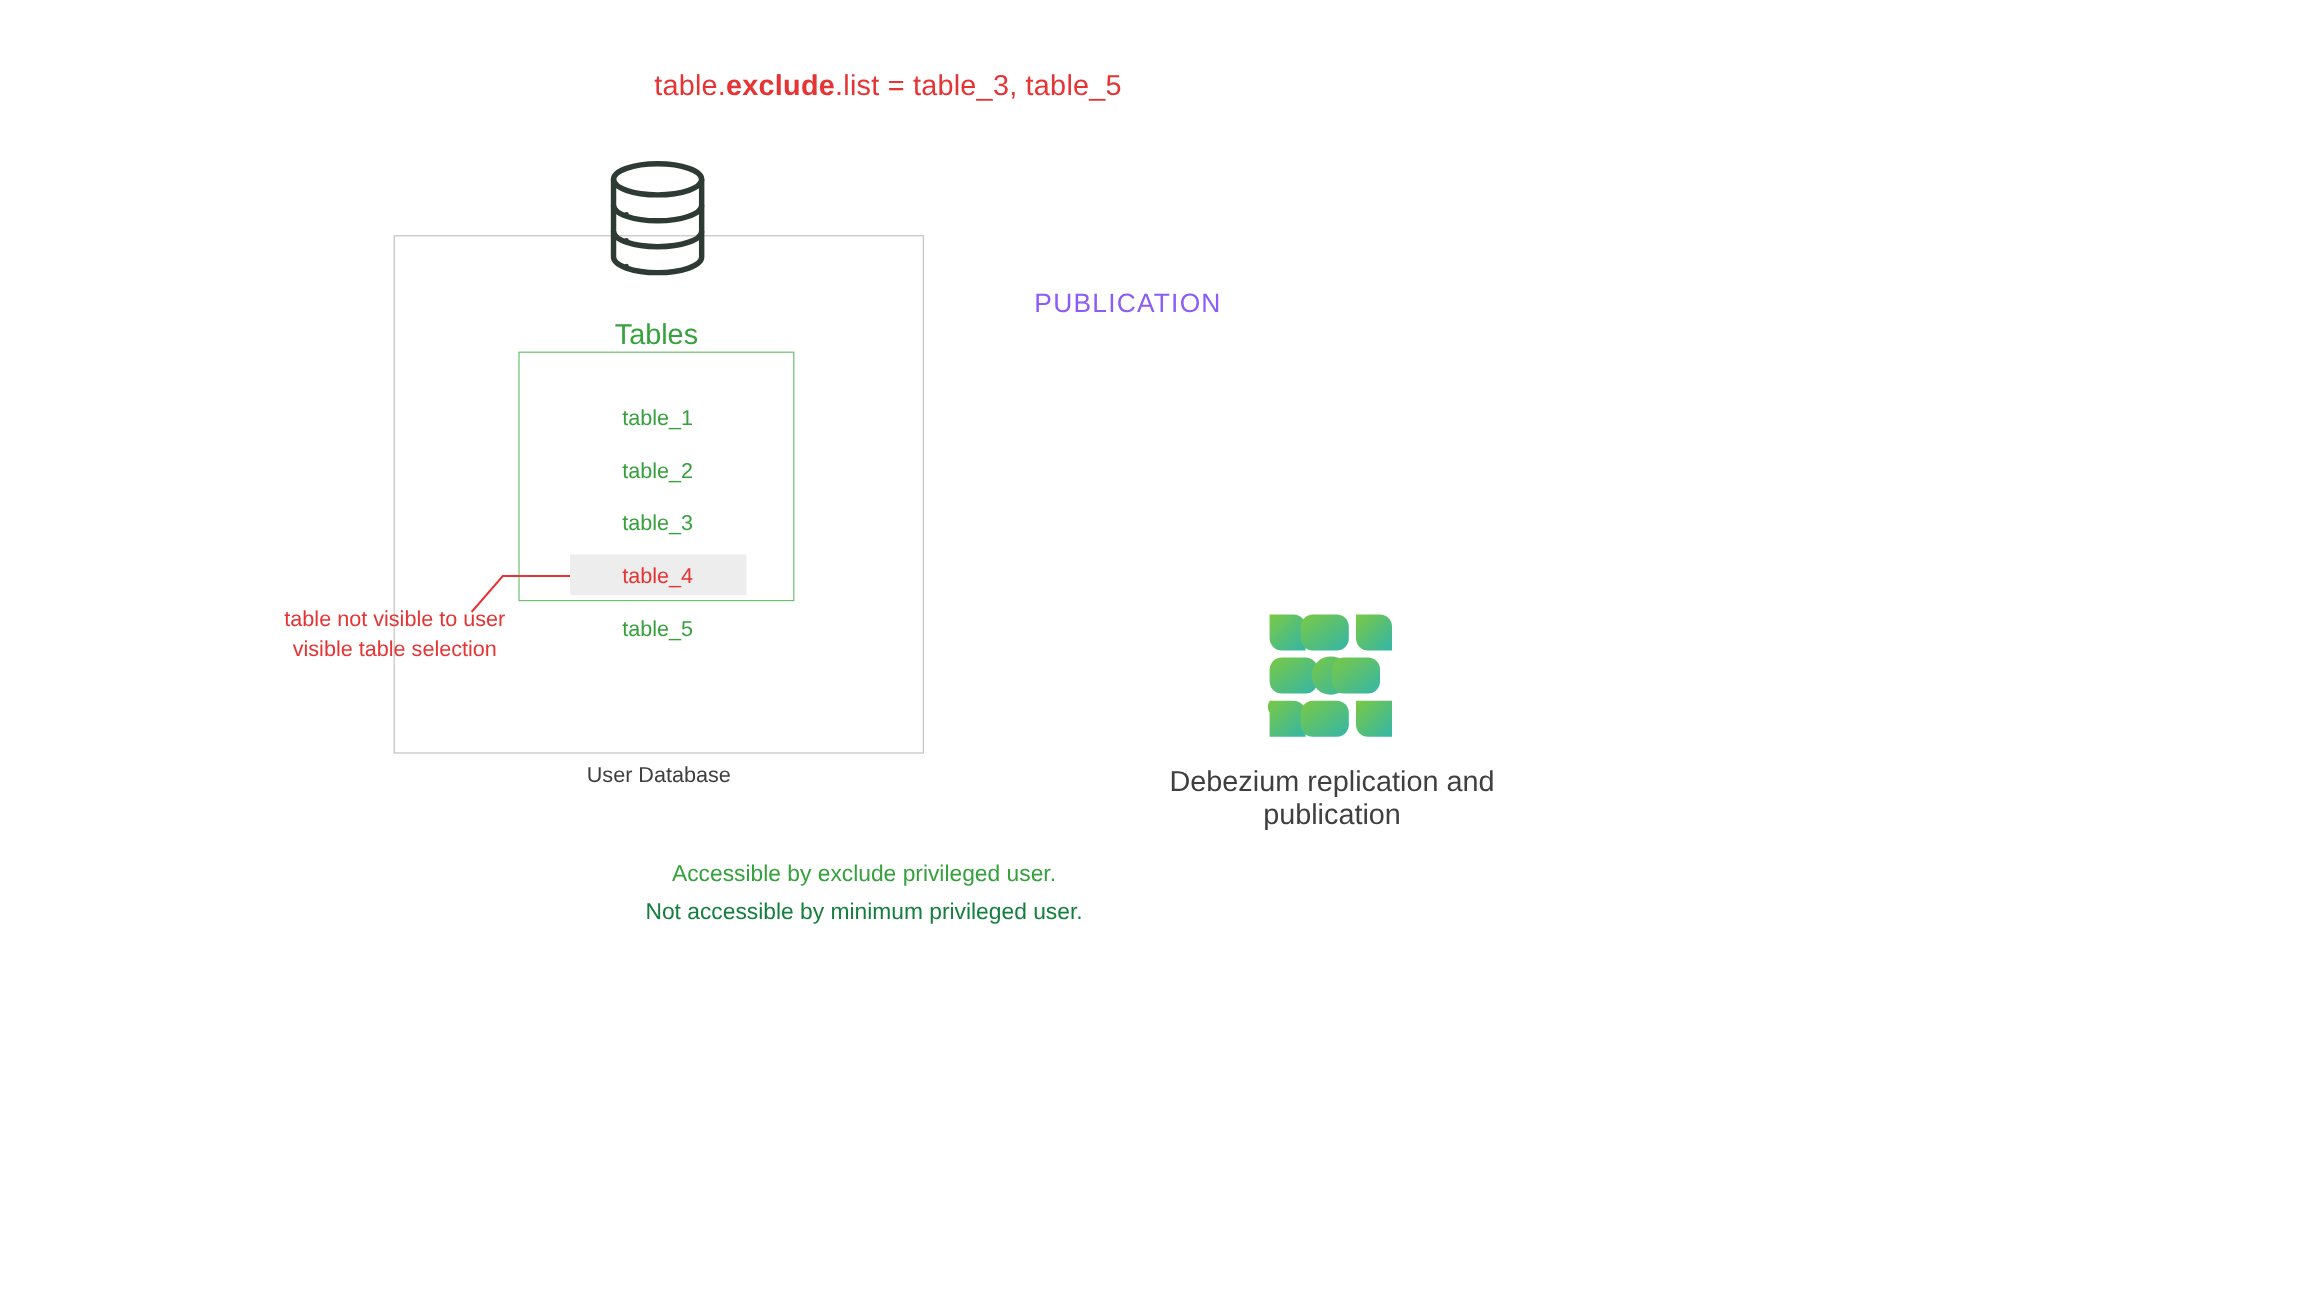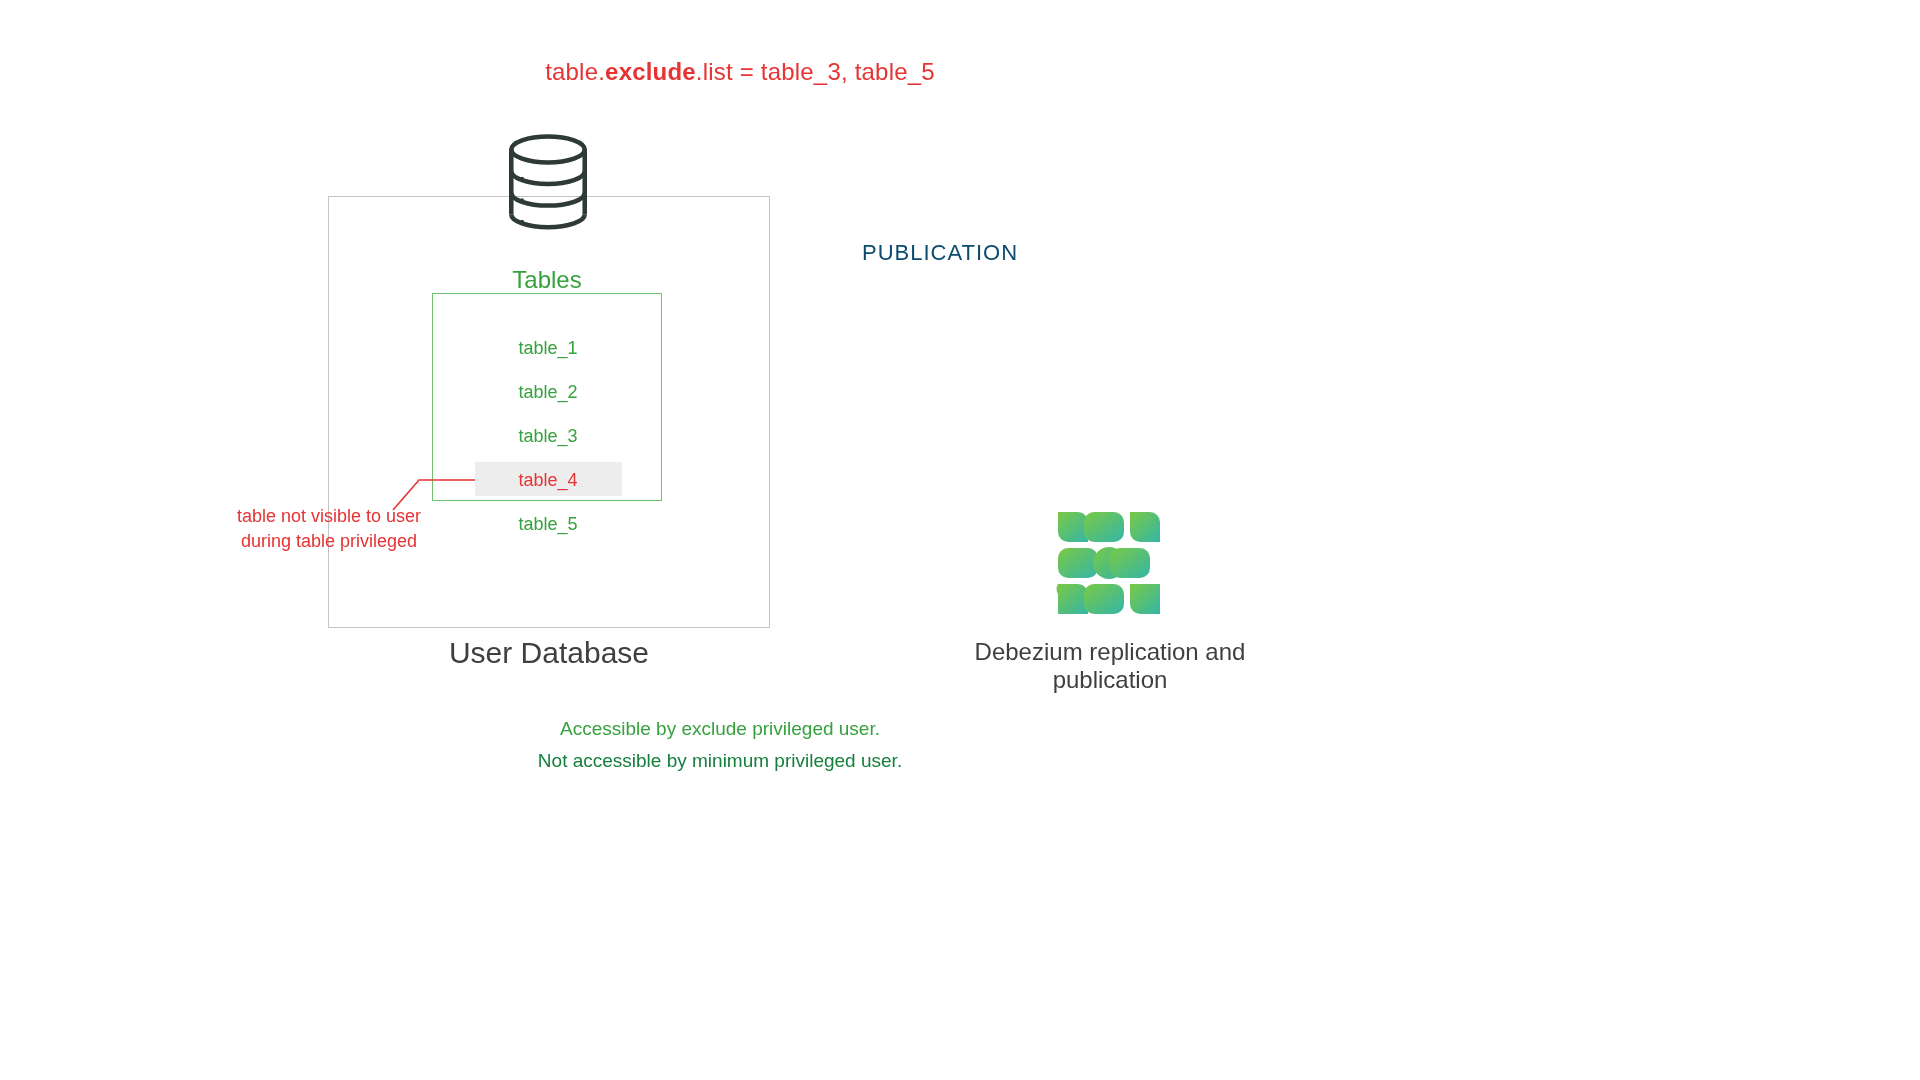--- a/index.html
+++ b/index.html
@@ -3,37 +3,37 @@
 <meta charset="utf-8">
 <style>
   * { box-sizing: border-box; margin: 0; padding: 0; }
   html, body { width: 1440px; height: 810px; font-family: "Helvetica Neue", Arial, sans-serif; background: #ffffff; color: #333; }
   .stage { position: relative; width: 1440px; height: 810px; }
 
   .config-line { position: absolute; left: 0; right: 0; top: 58px; text-align: center; font-size: 24px; color: #e63333; letter-spacing: 0.2px; padding-left: 40px; }
   .config-line .bold { font-weight: 700; }
 
   .db-box { position: absolute; left: 328px; top: 196px; width: 442px; height: 432px; border: 1px solid #c3c3c3; background: #ffffff; }
-  .db-label { position: absolute; left: 328px; top: 636px; width: 442px; text-align: center; font-size: 30px; color: #3f3f3f; }
+  .db-label { position: absolute; left: 328px; top: 636px; width: 442px; text-align: center; font-size: 18px; color: #3f3f3f; }
 
   .db-icon { position: absolute; left: 494px; top: 130px; width: 108px; height: 108px; }
 
   .tables-title { position: absolute; left: 432px; top: 266px; width: 230px; text-align: center; color: #36a13d; font-size: 24px; }
 
   .tables-box { position: absolute; left: 432px; top: 293px; width: 230px; height: 208px; border: 1px solid #6cc070; }
   .tbl { position: absolute; left: 0; width: 230px; text-align: center; font-size: 18px; }
   .tbl.green { color: #36a13d; }
   .tbl.red { color: #e63333; }
   .tbl-shade { position: absolute; left: 475px; top: 462px; width: 147px; height: 34px; background: #ededed; }
 
   .callout { position: absolute; left: 224px; top: 504px; width: 210px; text-align: center; font-size: 18px; color: #e63333; line-height: 1.4; }
   .callout-line { position: absolute; left: 389px; top: 474px; width: 86px; height: 40px; }
 
   .pub-box { position: absolute; left: 770px; top: 208px; width: 340px; height: 398px; border: 1px solid #c3c3c3; background: #ffffff; z-index: -1; }
-  .pub-title { position: absolute; left: 770px; top: 240px; width: 340px; text-align: center; font-size: 22px; letter-spacing: 1px; color: #0c4a6e; }
+  .pub-title { position: absolute; left: 770px; top: 240px; width: 340px; text-align: center; font-size: 22px; letter-spacing: 1px; color: #8b5cf6; }
 
   .dbz-label { position: absolute; left: 960px; top: 638px; width: 300px; text-align: center; font-size: 24px; color: #3f3f3f; }
   .dbz-icon { position: absolute; left: 1054px; top: 508px; width: 110px; height: 110px; }
 
   .legend { position: absolute; left: 0; right: 0; text-align: center; font-size: 19px; }
   .legend.green { top: 718px; color: #36a13d; }
   .legend.red { top: 750px; color: #15803d; }
 </style>
 </head>
 <body>
@@ -74,21 +74,21 @@
     <div class="tbl green" style="top:132px">table_3</div>
     <div class="tbl red" style="top:176px">table_4</div>
     <div class="tbl green" style="top:220px">table_5</div>
   </div>
 
   <svg class="callout-line" viewBox="0 0 86 40">
     <polyline points="86,6 30,6 4,36" fill="none" stroke="#e63333" stroke-width="1.6"></polyline>
   </svg>
   <div class="callout">
     <span>table not visible to user</span><br>
-    <span>during table privileged</span>
+    <span>visible table selection</span>
   </div>
 
   <svg class="dbz-icon" viewBox="0 0 110 110">
     <defs>
       <linearGradient id="g1" x1="0" y1="0" x2="1" y2="1">
         <stop offset="0" stop-color="#7ac943"></stop>
         <stop offset="1" stop-color="#34b6a8"></stop>
       </linearGradient>
     </defs>
     <g fill="url(#g1)">

